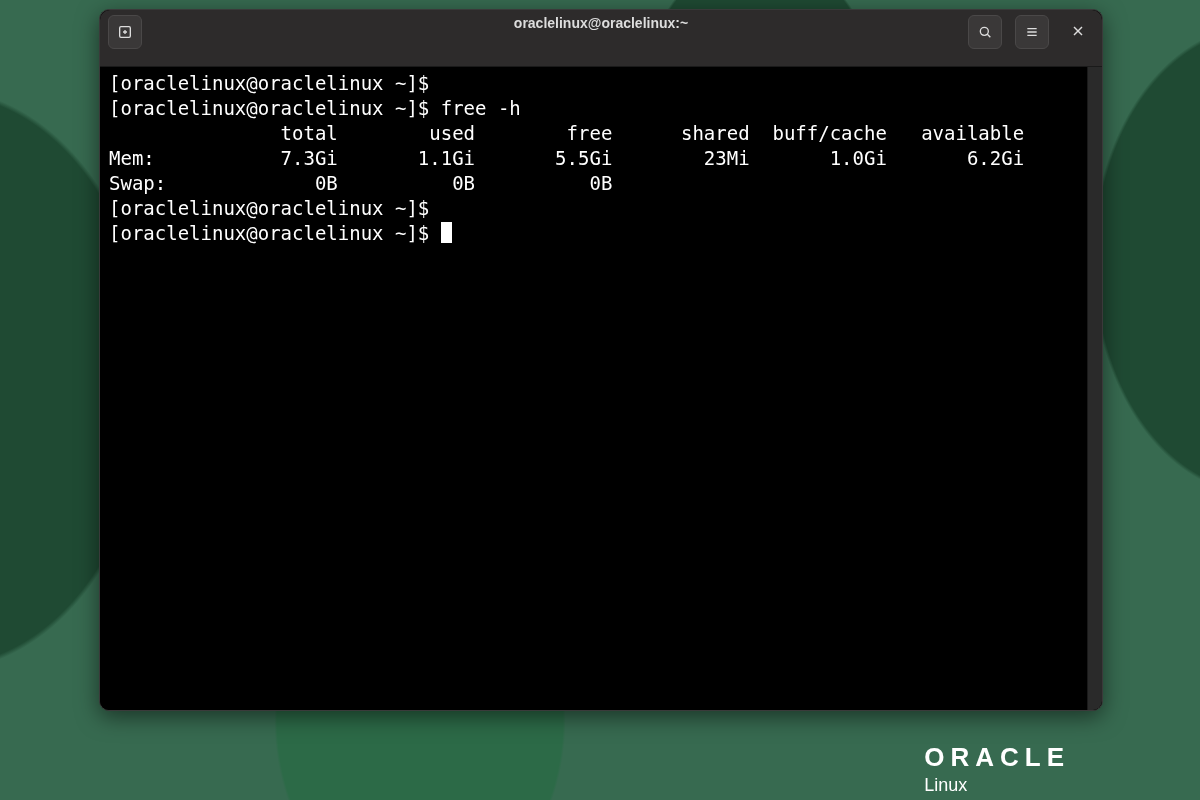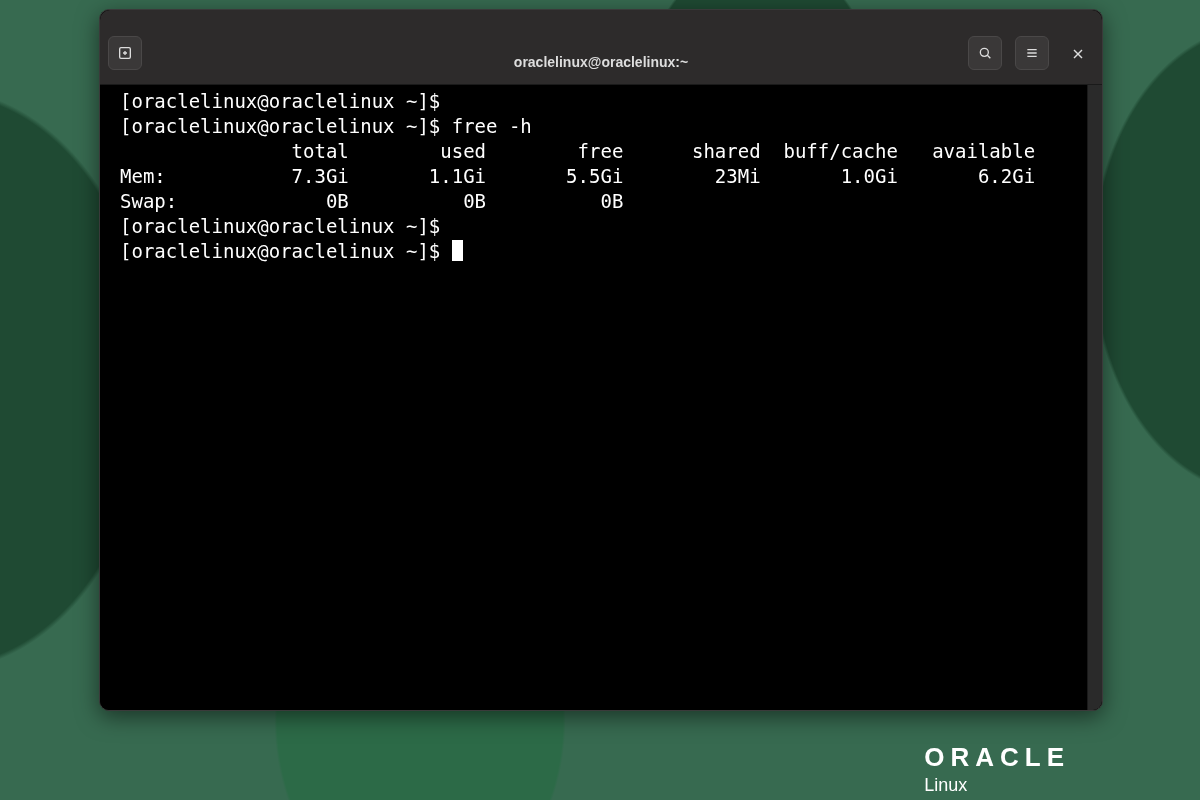--- a/index.html
+++ b/index.html
@@ -15,39 +15,39 @@
   }
   
   .term-window{
     position:absolute;left:99px;top:9px;width:1002px;height:700px;
     background:#0c0c0c;border:1px solid #3a3a3a;border-radius:10px;
     box-shadow:0 6px 22px rgba(0,0,0,0.5);
     display:flex;flex-direction:column;overflow:hidden;
   }
   .titlebar{
     height:46px;background:#2d2b2b;border-bottom:1px solid #1a1a1a;
-    display:flex;align-items:flex-end;padding:14px 8px;gap:13px;
+    display:flex;align-items:flex-start;padding:5px 8px;gap:13px;
     border-radius:10px 10px 0 0;
   }
   .tb-btn{
     width:32px;height:32px;border-radius:6px;background:#3a3838;
     border:1px solid #4a4848;display:flex;align-items:center;justify-content:center;
     cursor:pointer;color:#ddd;
   }
   .tb-close{background:transparent;border:none;}
   .tb-spacer{flex:1;}
   .tb-title{
     position:absolute;left:0;right:0;text-align:center;color:#ddd;
     font-size:14px;font-weight:600;pointer-events:none;
   }
   .term-body{
     flex:1;display:flex;background:#000;position:relative;
   }
   .term-text{
-    flex:1;padding:4px 2px 4px 20px;color:#fff;
+    flex:1;padding:4px 2px 4px 9px;color:#fff;
     font-family:"DejaVu Sans Mono","Liberation Mono",monospace;
     font-size:19px;line-height:25px;white-space:pre;overflow:hidden;
   }
   .cursor{
     display:inline-block;width:11px;height:21px;background:#fff;vertical-align:-3px;
   }
   .scrollbar{
     width:14px;background:#2a2a2a;border-left:1px solid #1a1a1a;
   }
   

